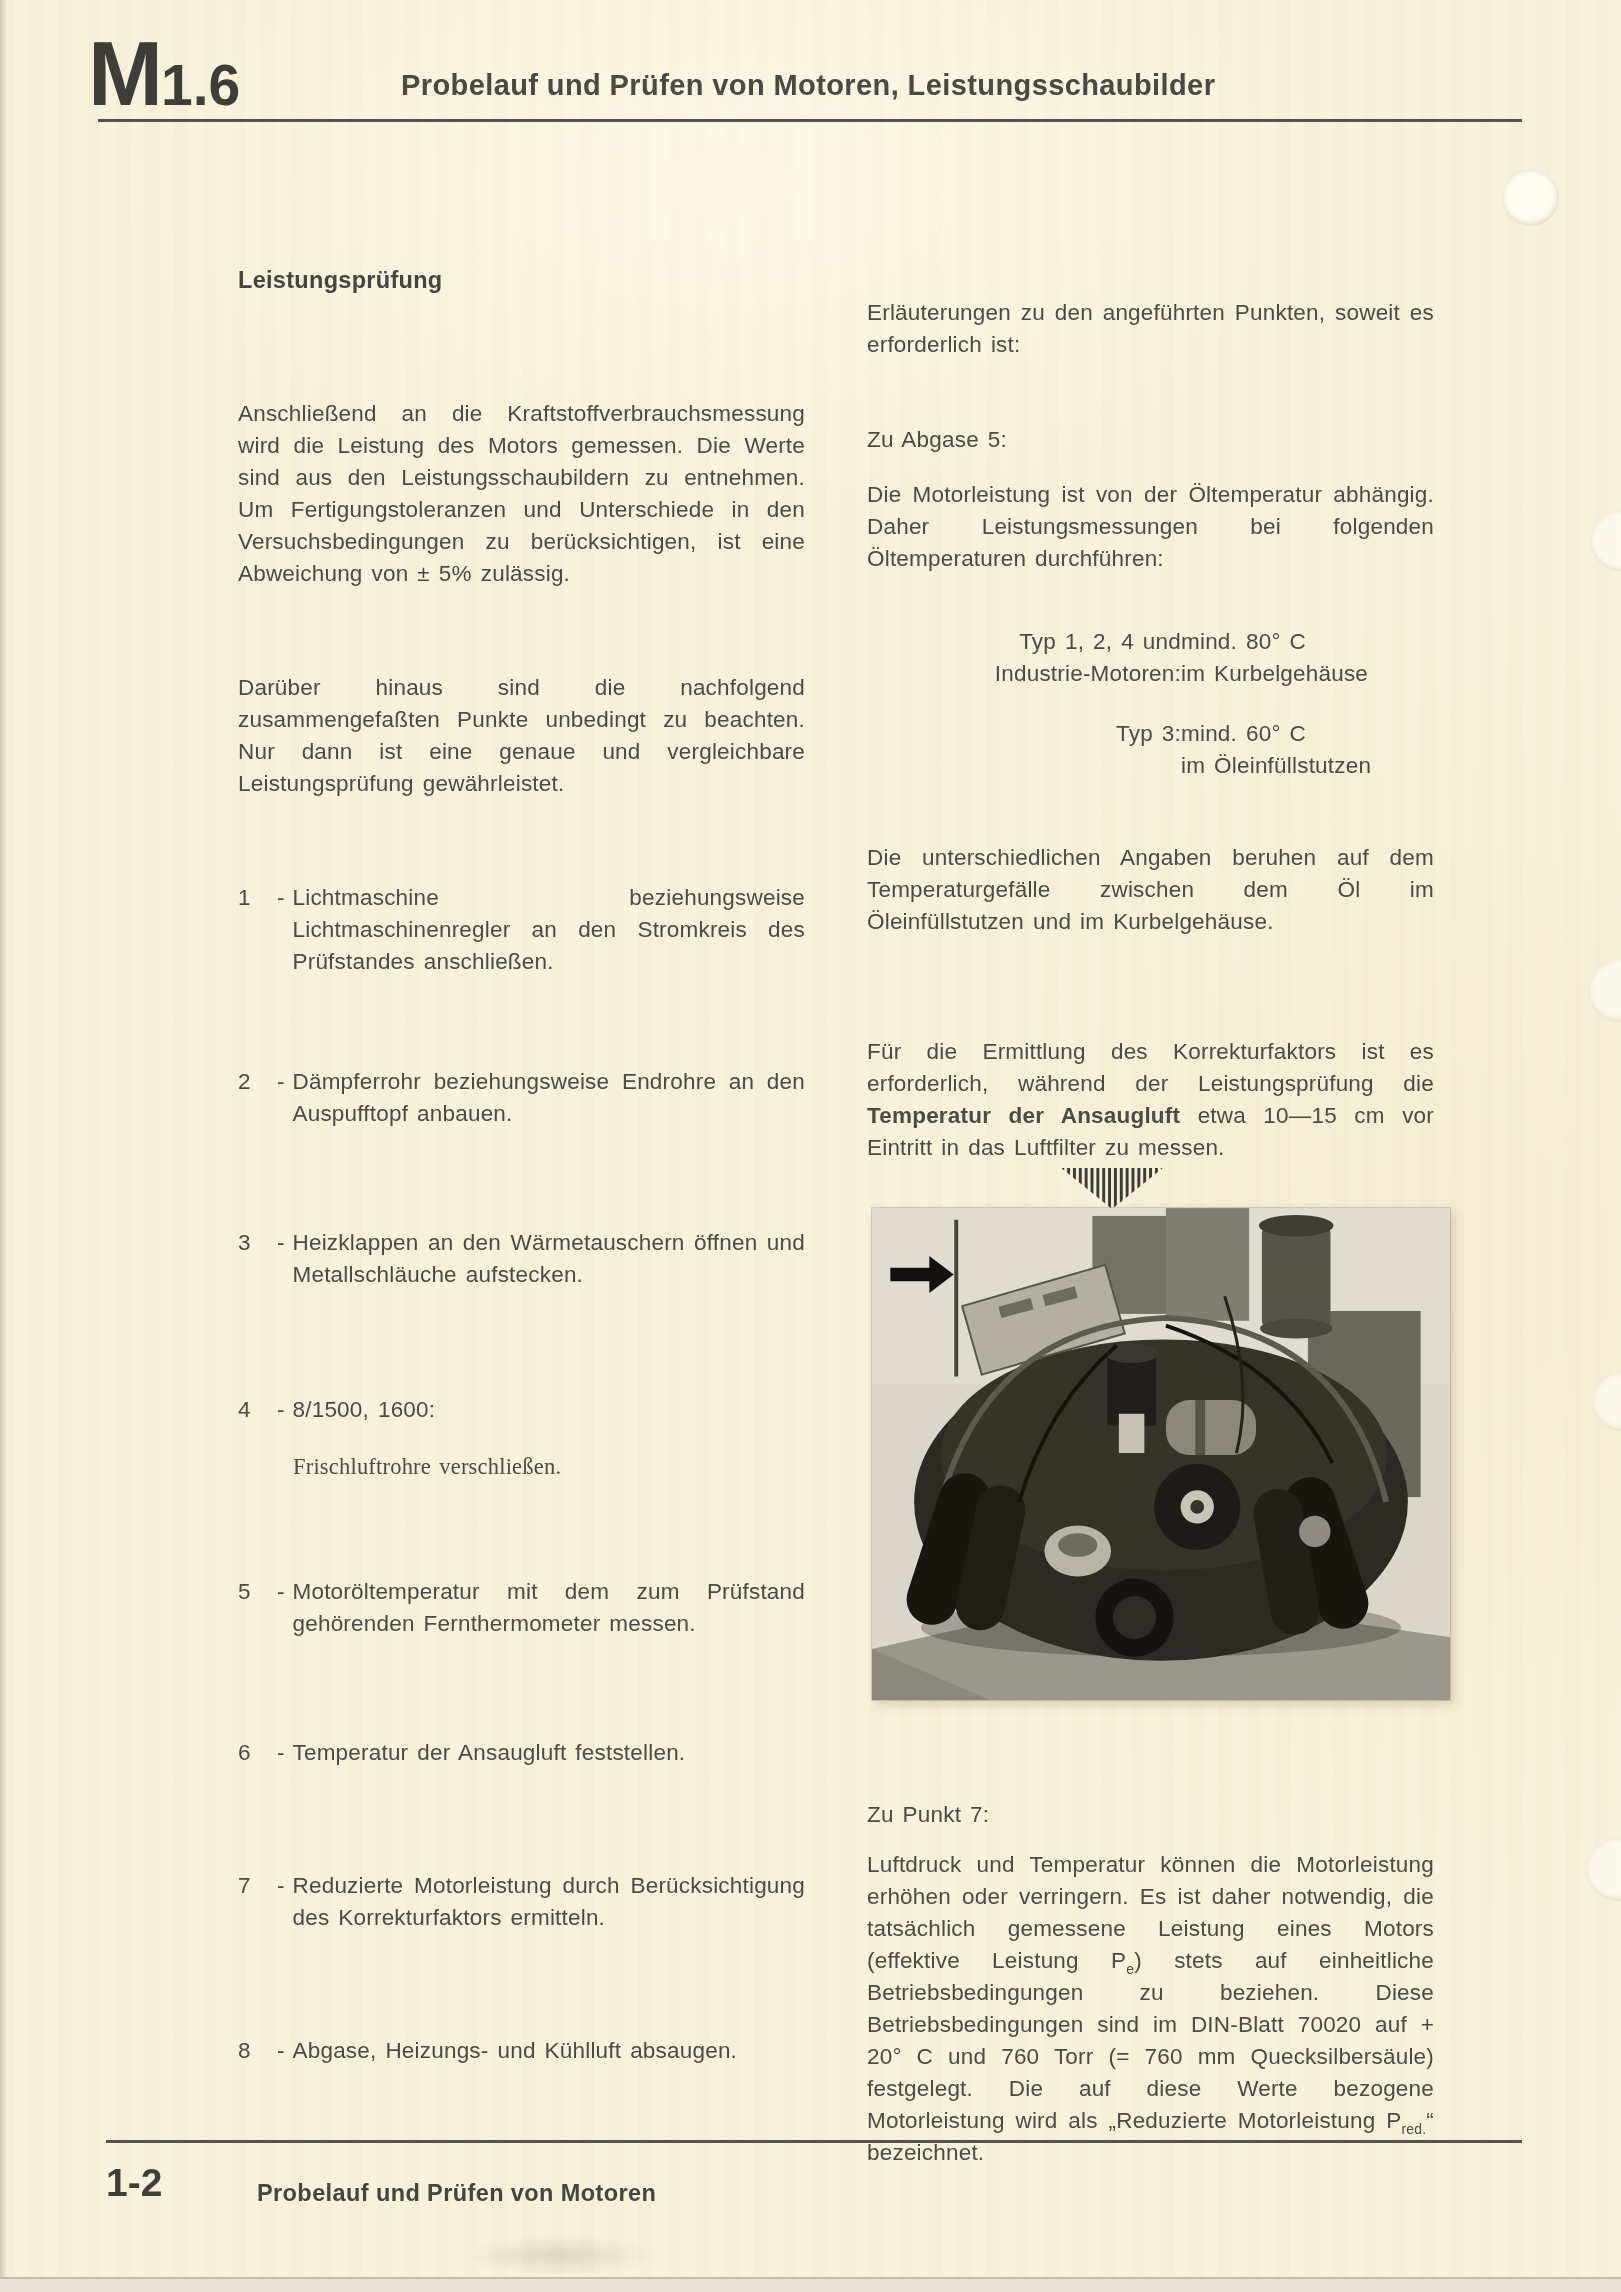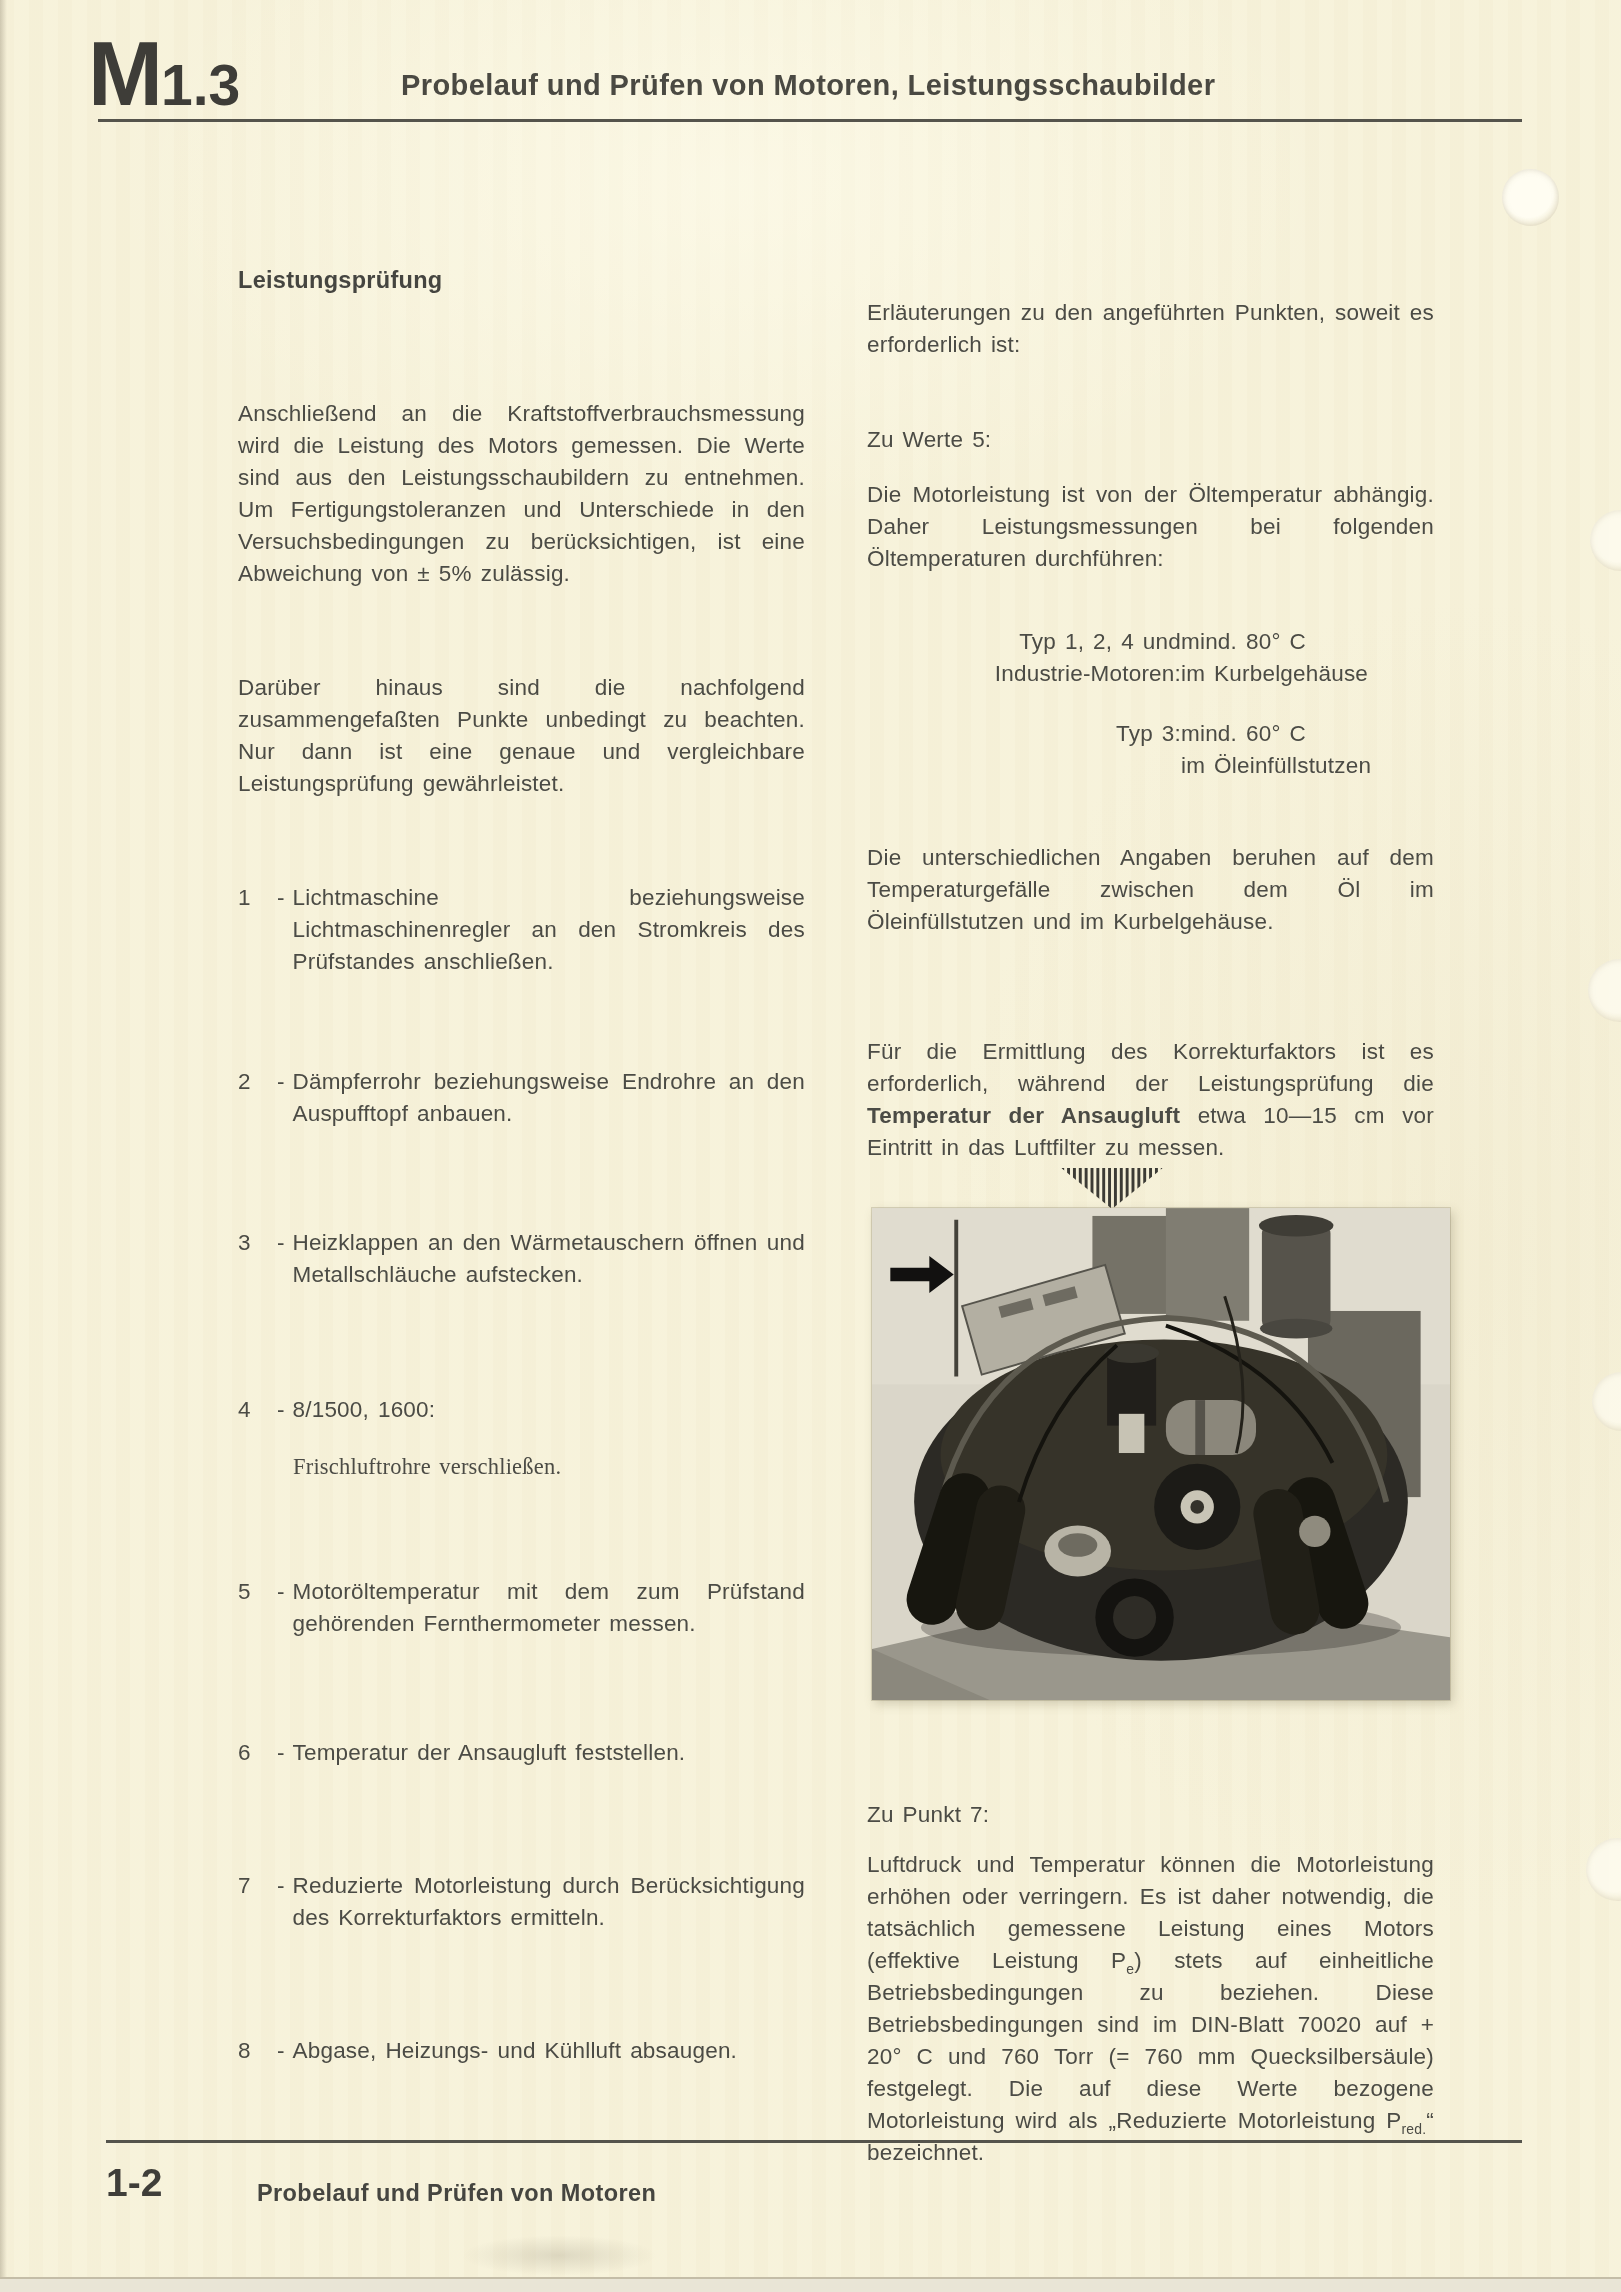--- a/index.html
+++ b/index.html
@@ -63,21 +63,21 @@
   .ftr-page{left:106px;top:2161px;font-size:39px;font-weight:bold;color:#3f3e39;}
   .ftr-title{left:257px;top:2180px;font-size:23.5px;font-weight:bold;color:#454540;letter-spacing:0.4px;}
 </style>
 </head>
 <body>
 
 <div id="page">
 
   <div class="abs hdr-code">
     <span class="big">M</span>
-      <span class="small">1.3</span>
+      <span class="small">1.6</span>
   </div>
   <div class="abs hdr-title">Probelauf und Prüfen von Motoren, Leistungsschaubilder</div>
   <div class="abs rule hdr-rule"></div>
 
   <div class="abs col-l h1" style="top:267px;">Leistungsprüfung</div>
   <div class="abs col-l body" style="top:398px;">Anschließend an die Kraftstoffverbrauchsmessung wird die Leistung des Motors gemessen. Die Werte sind aus den Leistungsschaubildern zu entnehmen. Um Fertigungstoleranzen und Unterschiede in den Versuchsbedingungen zu berücksichtigen, ist eine Abweichung von ± 5% zulässig.</div>
   <div class="abs col-l body" style="top:672px;">Darüber hinaus sind die nachfolgend zusammengefaßten Punkte unbedingt zu beachten. Nur dann ist eine genaue und vergleichbare Leistungsprüfung gewährleistet.</div>
 
   <div class="abs col-l body item" style="top:882px;">
     <span class="num">1</span>
@@ -116,21 +116,21 @@
       <span class="txt">Reduzierte Motorleistung durch Berücksichtigung des Korrekturfaktors ermitteln.</span>
   </div>
   <div class="abs col-l body item" style="top:2035px;">
     <span class="num">8</span>
       <span class="dash">-</span>
       <span class="txt nj">Abgase, Heizungs- und Kühlluft absaugen.</span>
   </div>
 
   <div class="abs col-r body" style="top:257px;">Erläuterungen zu den angeführten Punkten, soweit es erforderlich ist:</div>
 
-  <div class="abs col-r body nj" style="top:384px;">Zu Werte 5:</div>
+  <div class="abs col-r body nj" style="top:384px;">Zu Abgase 5:</div>
   <div class="abs col-r body" style="top:439px;">Die Motorleistung ist von der Öltemperatur abhängig. Daher Leistungsmessungen bei folgenden Öltemperaturen durchführen:</div>
 
   <div class="abs col-r body specrow" style="top:586px;">
     <span class="lab prelines">Typ 1, 2, 4 und
 Industrie-Motoren:</span>
     <span class="val prelines">mind. 80° C
 im Kurbelgehäuse</span>
   </div>
   <div class="abs col-r body specrow" style="top:678px;">
     <span class="lab prelines">Typ 3:</span>

